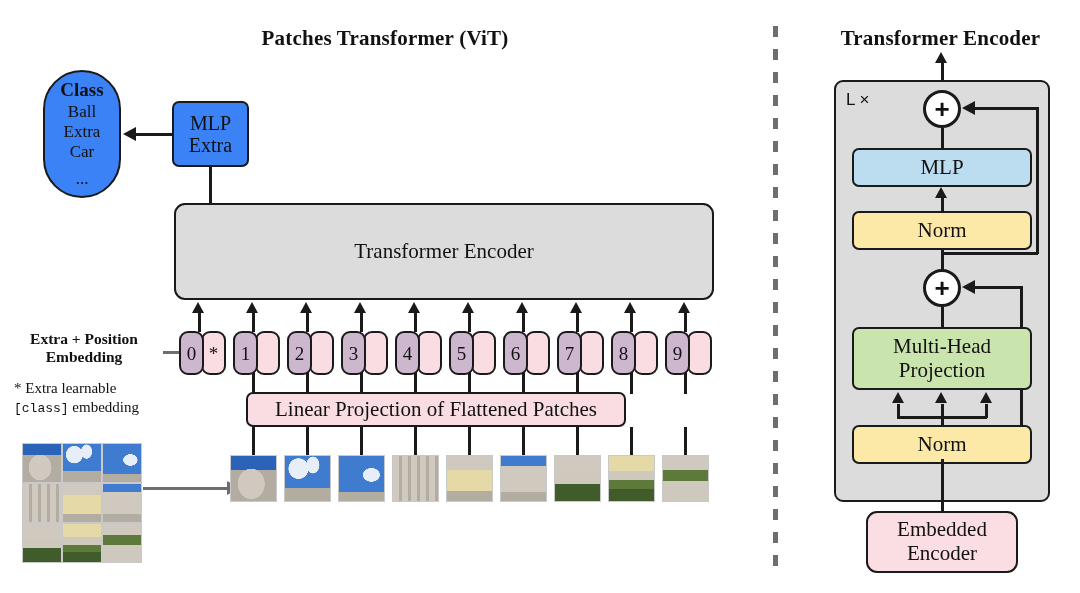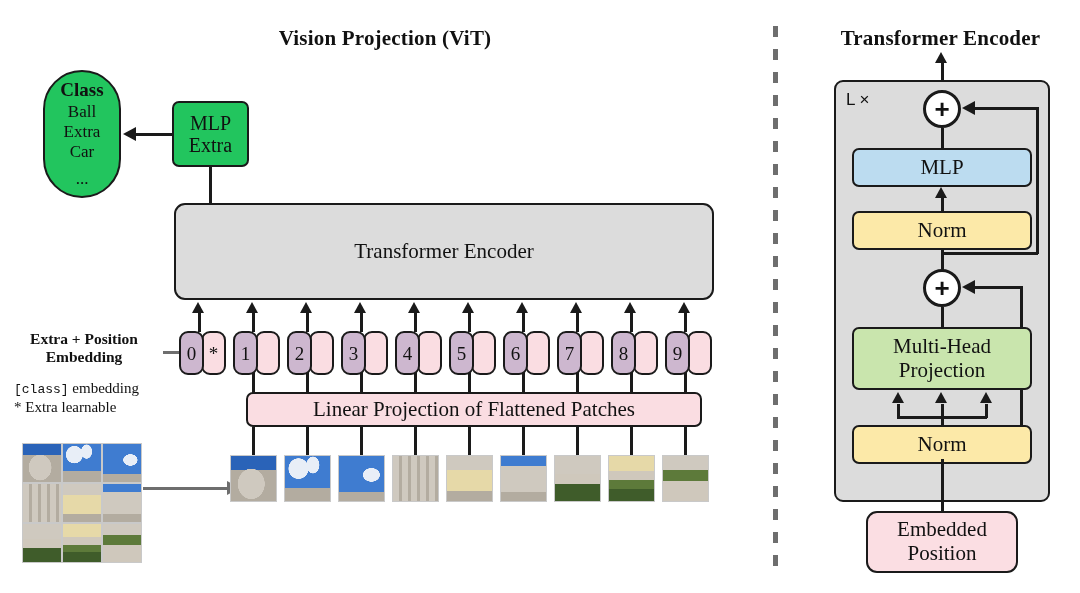--- a/index.html
+++ b/index.html
@@ -10,21 +10,21 @@
   
   .title{font-weight:bold;font-size:21px;text-align:center;
          font-family:"Liberation Serif",serif;letter-spacing:.2px;}
 
   
   .box{border:2.5px solid #1a1a1a;display:flex;align-items:center;
        justify-content:center;text-align:center;line-height:1.12;}
   .r6{border-radius:7px;}
   .r10{border-radius:11px;}
 
-  .c-orange{background:#22c55e;}
+  .c-orange{background:#3b82f6;}
   .c-gray{background:#dcdcdc;}
   .c-pink{background:#fadde2;}
   .c-pink2{background:#fbdee3;}
   .c-blue{background:#bcdcf0;}
   .c-yellow{background:#fce9a8;}
   .c-green{background:#c9e5ad;}
 
   
   #class-pill{border-radius:46px;flex-direction:column;justify-content:center;
               font-size:17px;line-height:1.2;}
@@ -72,21 +72,21 @@
   #grid .patch{width:38px;height:38px;}
   .strip .patch{width:45px;height:45px;position:absolute;top:0;}
 
   
   #enc-panel{background:#dcdcdc;border:2.5px solid #1a1a1a;border-radius:9px;}
   #Lx{font-size:17px;font-family:"Liberation Sans",sans-serif;}
 </style>
 </head>
 <body>
 
-<div class="abs title" style="left:170px;top:26px;width:430px;">Vision Projection (ViT)</div>
+<div class="abs title" style="left:170px;top:26px;width:430px;">Patches Transformer (ViT)</div>
 
 <div class="abs box c-orange" id="class-pill" style="left:43px;top:70px;width:78px;height:128px;">
   <b>Class</b>
   <span>Ball</span>
   <span>Extra</span>
   <span>Car</span>
   <span style="margin-top:6px;">...</span>
 </div>
 
 <div class="abs hline" style="left:136px;top:133px;width:36px;"></div>
@@ -104,24 +104,24 @@
 </div>
 
 <div class="abs ann-bold" style="left:8px;top:330px;width:152px;">
   <div>Extra + Position</div>
   <div>Embedding</div>
 </div>
 <div class="abs gline" style="left:163px;top:351px;width:22px;"></div>
 <div class="abs garrow" style="left:184px;top:345px;"></div>
 
 <div class="abs ann-note" style="left:14px;top:379px;width:175px;">
+  <div>* Extra learnable</div>
   <div>
     <span class="mono">[class]</span><span> embedding</span>
   </div>
-  <div>* Extra learnable</div>
 </div>
 
 <div id="token-row" class="abs" style="left:0;top:331px;width:1080px;height:42px;">
     <div class="tok" style="left: 179px;">
       <div class="cell num">0</div>
       <div class="cell blank">*</div>
     </div>
     <div class="tok" style="left: 233px;">
       <div class="cell num">1</div>
       <div class="cell blank"></div>
@@ -186,21 +186,21 @@
     <div class="abs vline" style="left: 306px; top: 0px; height: 22px;"></div>
     <div class="abs vline" style="left: 360px; top: 0px; height: 22px;"></div>
     <div class="abs vline" style="left: 414px; top: 0px; height: 22px;"></div>
     <div class="abs vline" style="left: 468px; top: 0px; height: 22px;"></div>
     <div class="abs vline" style="left: 522px; top: 0px; height: 22px;"></div>
     <div class="abs vline" style="left: 576px; top: 0px; height: 22px;"></div>
     <div class="abs vline" style="left: 630px; top: 0px; height: 22px;"></div>
     <div class="abs vline" style="left: 684px; top: 0px; height: 22px;"></div>
   </div>
 
-<div class="abs box r6 c-pink" style="left:246px;top:392px;width:456px;height:35px;font-size:21px;">
+<div class="abs box r6 c-pink" style="left:246px;top:392px;width:380px;height:35px;font-size:21px;">
   <span>Linear Projection of Flattened Patches</span>
 </div>
 
 <div id="proj-stems" class="abs" style="left:0;top:427px;width:1080px;height:28px;">
     <div class="abs vline" style="left: 252px; top: 0px; height: 28px;"></div>
     <div class="abs vline" style="left: 306px; top: 0px; height: 28px;"></div>
     <div class="abs vline" style="left: 360px; top: 0px; height: 28px;"></div>
     <div class="abs vline" style="left: 414px; top: 0px; height: 28px;"></div>
     <div class="abs vline" style="left: 468px; top: 0px; height: 28px;"></div>
     <div class="abs vline" style="left: 522px; top: 0px; height: 28px;"></div>
@@ -292,14 +292,14 @@
 <div class="abs arrowup" style="left:980px;top:392px;"></div>
 
 <div class="abs box r6 c-yellow" style="left:852px;top:425px;width:180px;height:39px;font-size:21px;">
   <span>Norm</span>
 </div>
 
 <div class="abs vline" style="left:941px;top:459px;height:52px;"></div>
 
 <div class="abs box r10 c-pink2" style="left:866px;top:511px;width:152px;height:62px;flex-direction:column;font-size:21px;">
   <span>Embedded</span>
-  <span>Position</span>
+  <span>Encoder</span>
 </div>
 
 </body></html>

